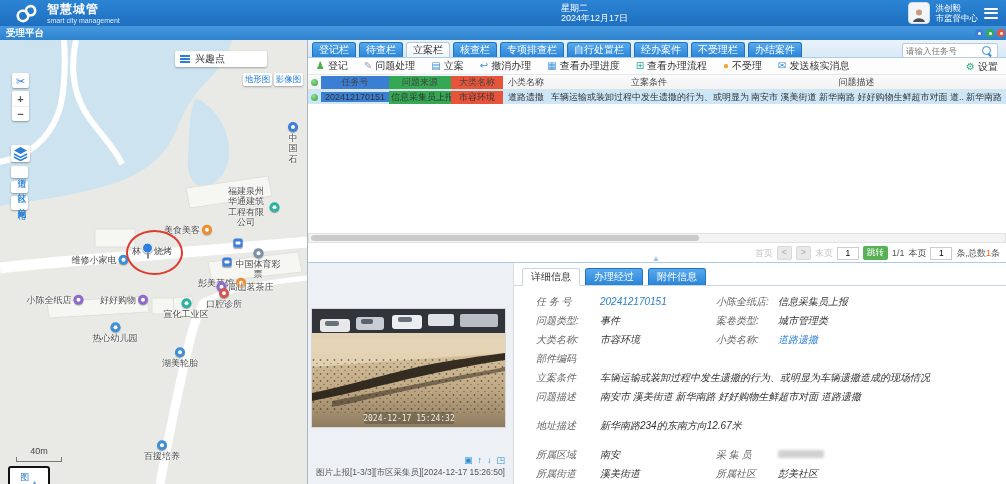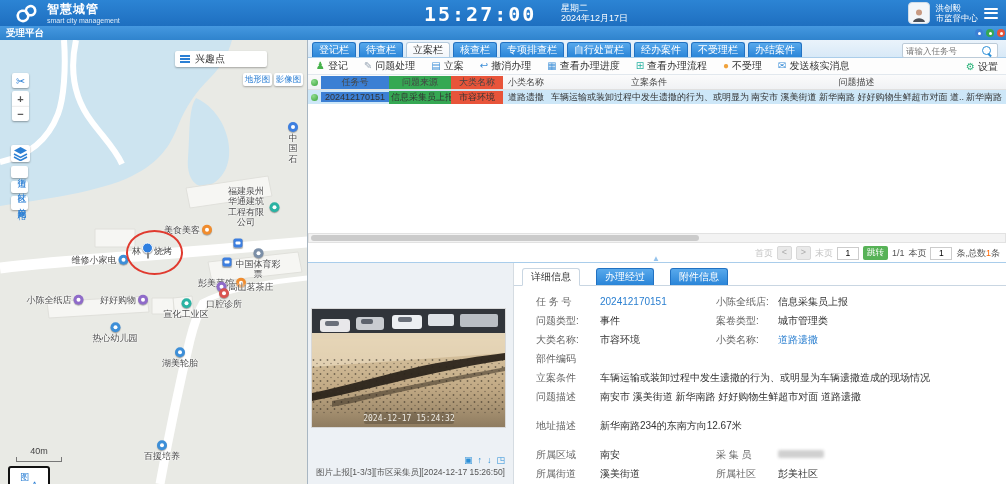--- a/index.html
+++ b/index.html
@@ -122,25 +122,25 @@
   .tot{color:#f60;font-style:normal;font-weight:normal;}
   .rowptr{position:absolute;left:344px;top:215px;font-size:8px;color:#95c3ec;line-height:1;}
   .bottom{position:absolute;left:0;top:222px;width:100%;height:222px;border-top:1px solid #a9cdeb;
           display:flex;box-sizing:border-box;}
   .photopane{width:205px;background:#edf1f5;position:relative;flex:none;}
   .photo{position:absolute;left:4px;top:46px;box-shadow:0 0 0 1px #d8d8d8;cursor:pointer;}
   .capicons{position:absolute;left:156px;top:193px;display:flex;gap:5px;color:#2b8fd8;font-size:9px;line-height:1;}
   .capicons span{cursor:pointer;}
   .caption{position:absolute;left:0;top:204px;width:100%;text-align:center;font-size:8.5px;color:#555;}
   .detail{flex:1;background:#fff;border-left:1px solid #d5dce2;position:relative;}
-  .dtabs{display:flex;gap:16px;padding:5px 0 0 8px;border-bottom:1px solid #c9d6e2;}
+  .dtabs{display:flex;gap:5px;padding:5px 0 0 8px;border-bottom:1px solid #c9d6e2;}
   .dtab{height:16px;line-height:16px;padding:0 8px;font-size:10px;border-radius:3px 3px 0 0;
         background:linear-gradient(#58a9ec,#2a85d8);color:#fff;border:1px solid #2272c2;border-bottom:0;cursor:pointer;}
   .dtab.active{background:#fff;color:#333;border:1px solid #c9d6e2;border-bottom:1px solid #fff;margin-bottom:-1px;}
-  #drows{padding:9px 10px 0 22px;}
+  #drows{padding:9px 10px 0 22px;font-style:italic;}
   .drow{display:grid;grid-template-columns:64px 116px 62px 1fr;font-size:10px;line-height:13px;
         margin-bottom:6px;align-items:start;}
   .drow.full{grid-template-columns:64px 1fr;}
   .drow.gap{margin-top:16px;}
   .dlabel{color:#666;}
   .dvalue{color:#333;}
   .dvalue.link{color:#2a7fd0;cursor:pointer;}
   .redacted{display:inline-block;width:46px;height:8px;background:#d0d0d0;filter:blur(1.5px);border-radius:2px;}
 </style>
 </head>
@@ -152,21 +152,20 @@
     <svg class="logo" width="26" height="20" viewBox="0 0 26 20">
       <g fill="none" stroke="#fff" stroke-width="2.6" stroke-linecap="round" transform="rotate(-12 13 10)">
         <circle cx="8.5" cy="12" r="5.2"></circle>
           <circle cx="17" cy="8.5" r="4.6"></circle>
       </g>
     </svg>
     <div class="titles">
       <div class="t1">智慧城管</div>
       <div class="t2">smart city management</div>
     </div>
-    <div class="clock">15:27:00</div>
     <div class="datebox">
       <div>星期二</div>
       <div>2024年12月17日</div>
     </div>
     <div class="userbox">
       <div class="avatar">
         <svg width="16" height="16" viewBox="0 0 16 16">
           <circle cx="8" cy="5.5" r="3" fill="#c89a82"></circle>
           <path d="M2,15 C3,10 13,10 14,15 Z" fill="#4a4f57"></path>
         </svg>

